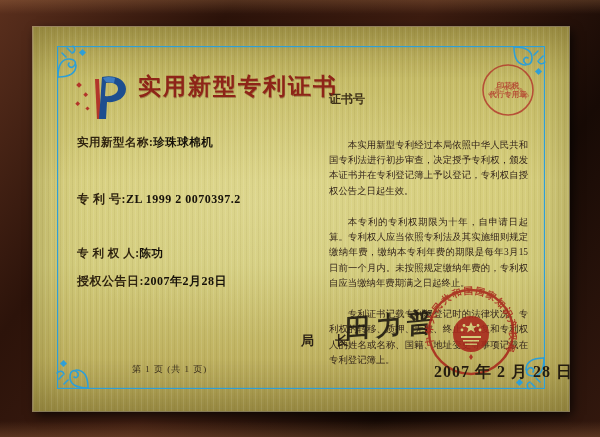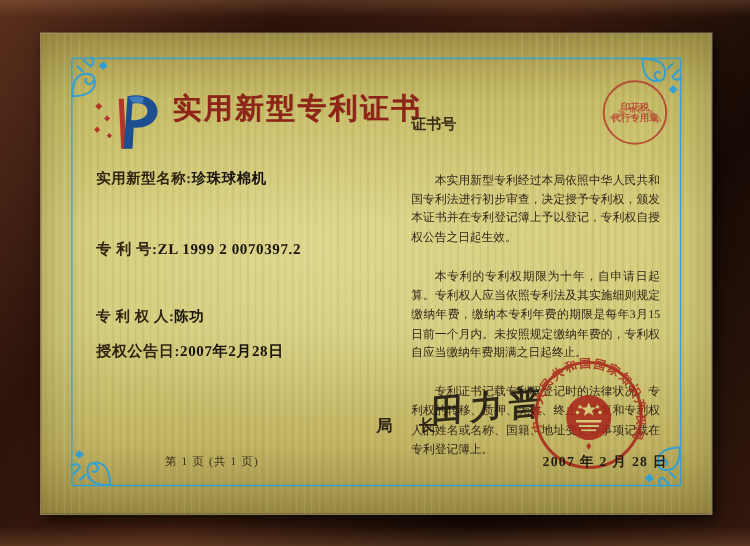--- a/index.html
+++ b/index.html
@@ -70,21 +70,21 @@
   
   .body-col { position:absolute; left:296px; top:95px; width:199px;
     font-size:9.4px; line-height:1.62; color:#33241a; text-align:justify; }
   .body-col p { margin:16px 0 3px 0; text-indent:2em; }
   
   .director { position:absolute; left:268px; top:305px; font-size:13px; font-weight:bold;
     letter-spacing:9px; color:#2b2115; white-space:nowrap; }
   .signature { position:absolute; left:312px; top:281px; font-size:26px; font-weight:bold;
     color:#1b160e; transform:rotate(-5deg) skewX(-6deg); letter-spacing:5px; white-space:nowrap;
     opacity:.88; }
-  .issue-date { position:absolute; left:401px; top:335px; font-size:11px; font-weight:bold;
+  .issue-date { position:absolute; left:401px; top:335px; font-size:16px; font-weight:bold;
     color:#241c10; letter-spacing:1px; white-space:nowrap; }
   .page-note { position:absolute; left:99px; top:336px; font-size:9px; color:#3a2f1d;
     letter-spacing:1px; white-space:nowrap; }
   
   .stamp-small { position:absolute; left:446px; top:34px; width:58px; height:58px; opacity:.8; }
   .stamp-large { position:absolute; left:392px; top:259px; width:92px; height:92px; opacity:.88; }
   .stamp-small svg, .stamp-large svg, .logo svg { display:block; width:100%; height:100%; }
 </style>
 </head>
 <body>

